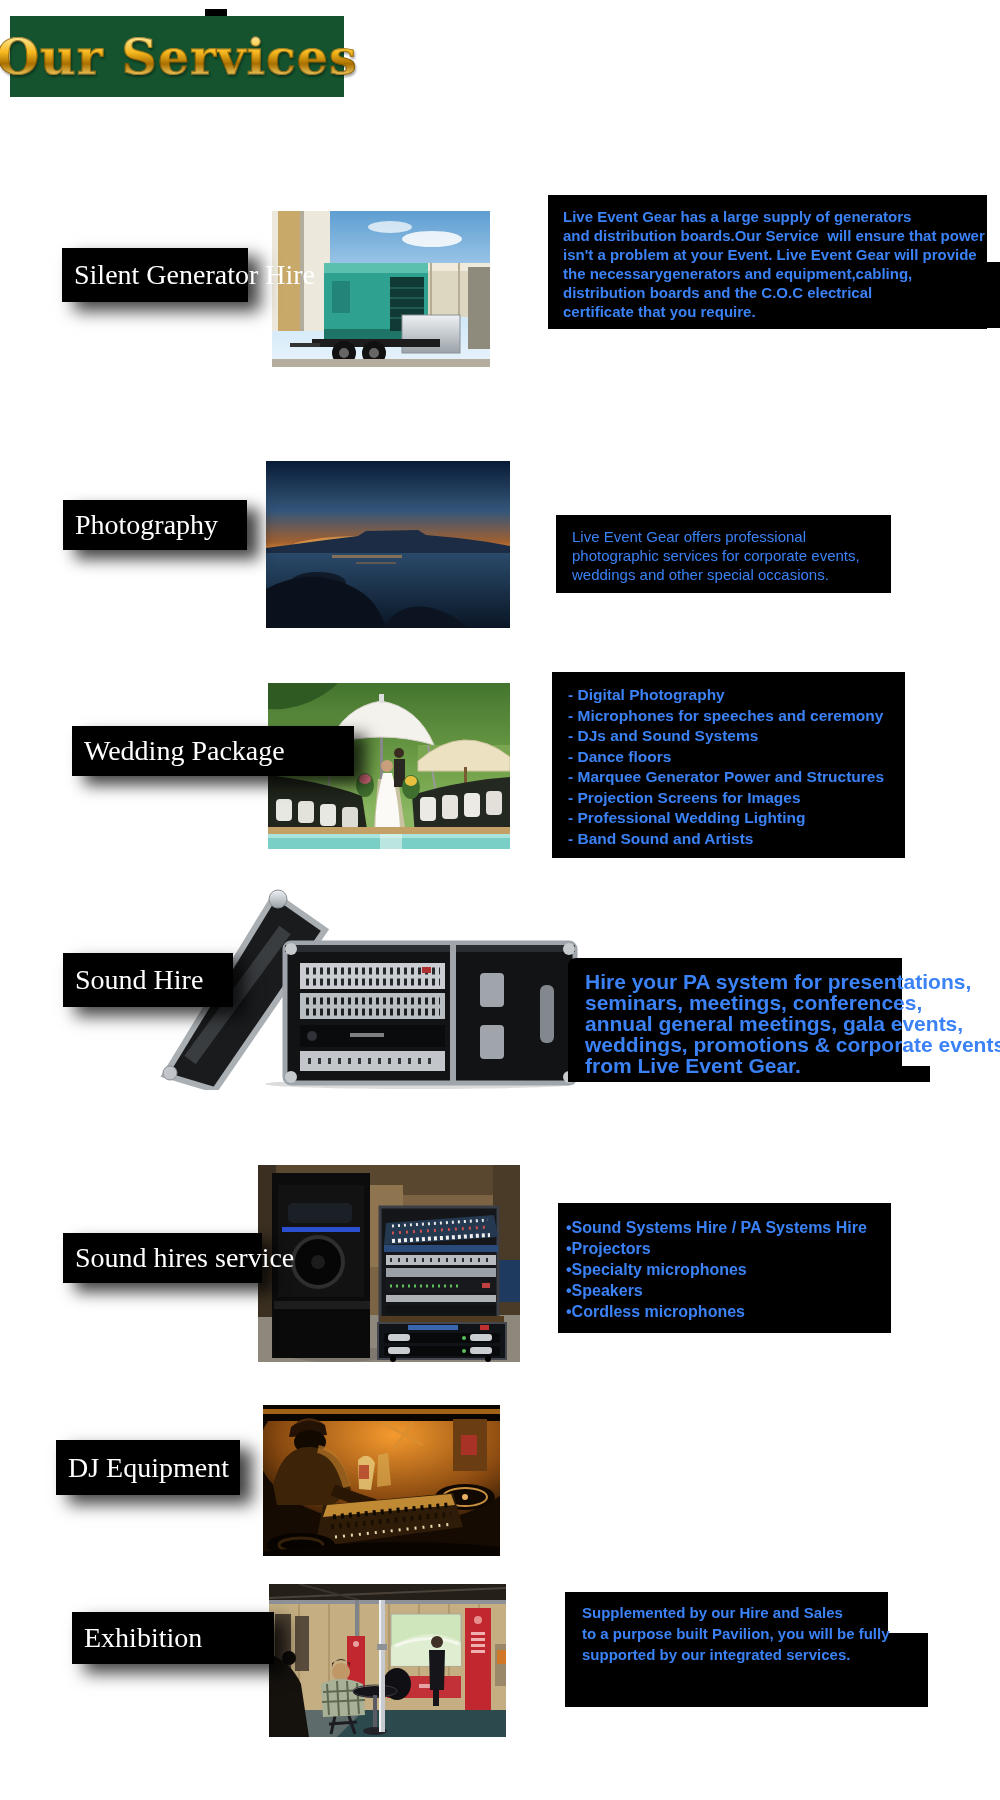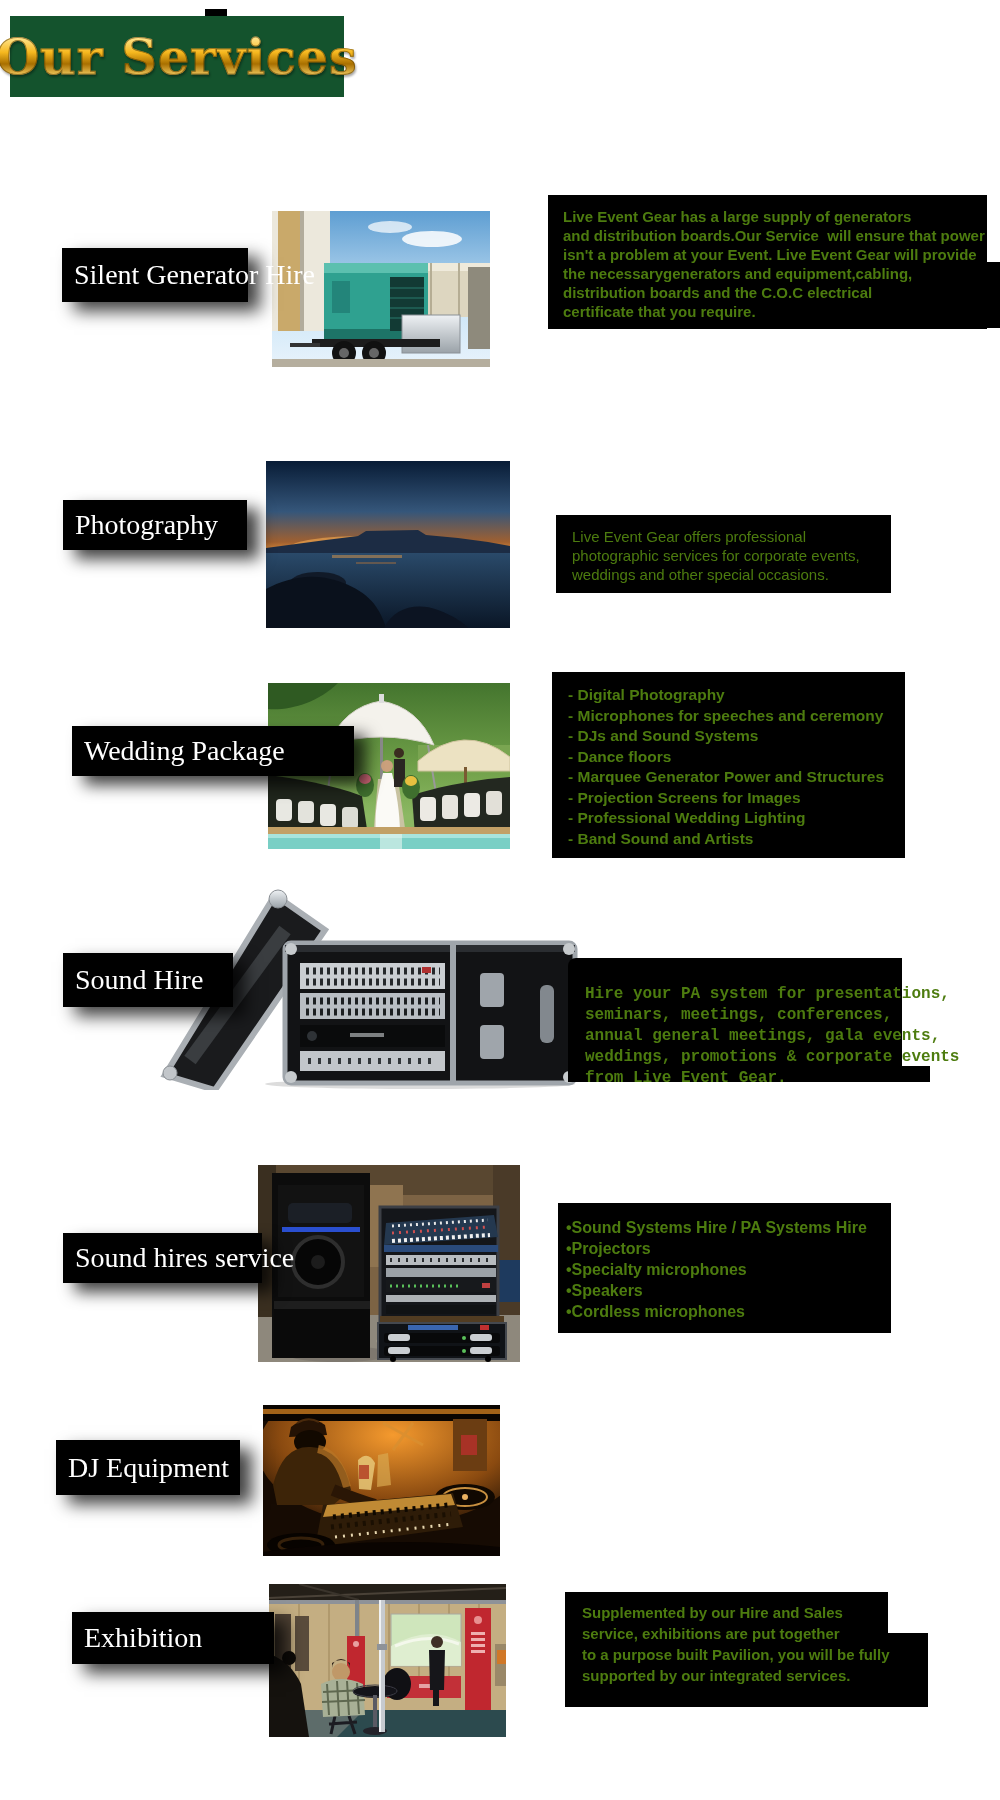--- a/index.html
+++ b/index.html
@@ -14,21 +14,21 @@
     letter-spacing:1px;white-space:nowrap;
     background:linear-gradient(180deg,#fff7c8 4%,#ffe388 18%,#f6b81f 42%,#a86f00 62%,#f9d469 84%,#7a4d00 100%);
     -webkit-background-clip:text;background-clip:text;color:transparent;
     -webkit-text-stroke:1px rgba(90,58,0,.55);
     filter:drop-shadow(1px 2px 1px rgba(0,0,0,.35));}
   
   .sec-label{background:#000;color:#fff;font-family:"Liberation Serif",serif;font-size:28px;
     display:flex;align-items:center;padding-left:12px;white-space:nowrap;overflow:visible;
     box-shadow:12px 9px 16px rgba(0,0,0,.75);z-index:3;}
   
-  .desc{background:#000;color:#4d7c0f;font-weight:bold;font-size:15px;line-height:19px;z-index:2;}
+  .desc{background:#000;color:#3b82f6;font-weight:bold;font-size:15px;line-height:19px;z-index:2;}
   .desc .ln{white-space:pre;}
   .desc.reg{font-weight:normal;}
   .blk{background:#000;z-index:1;}
   .photo{z-index:1;overflow:hidden;}
   .photo svg{display:block;width:100%;height:100%;}
 </style>
 </head>
 <body>
 
 <div id="page">
@@ -213,21 +213,21 @@
       <line x1="158" y1="176" x2="288" y2="176" stroke="#33373a" stroke-width="6" stroke-dasharray="3 7"></line>
       <rect x="330" y="88" width="24" height="34" rx="4" fill="#9fa5ab"></rect>
       <rect x="330" y="140" width="24" height="34" rx="4" fill="#9fa5ab"></rect>
       <rect x="390" y="100" width="14" height="58" rx="6" fill="#82888e"></rect>
     </svg>
   </div>
   <div class="abs sec-label" style="left:63px;top:953px;width:158px;height:54px;">
     <span>Sound Hire</span>
   </div>
   <div class="abs blk" style="left:568px;top:1066px;width:362px;height:16px;"></div>
-  <div class="abs desc" style="left:568px;top:958px;width:334px;height:112px;padding:26px 0 0 17px;box-sizing:border-box;font-size:16px;line-height:21px;border-radius:8px 0 0 0;font-family:Liberation Mono, monospace;">
+  <div class="abs desc" style="left:568px;top:958px;width:334px;height:112px;padding:13px 0 0 17px;box-sizing:border-box;font-size:21px;line-height:21px;border-radius:8px 0 0 0;">
     <div class="ln">Hire your PA system for presentations,</div>
     <div class="ln">seminars, meetings, conferences,</div>
     <div class="ln">annual general meetings, gala events,</div>
     <div class="ln">weddings, promotions &amp; corporate events</div>
     <div class="ln">from Live Event Gear.</div>
   </div>
 
   <div class="abs photo" style="left:258px;top:1165px;width:262px;height:197px;">
     <svg viewBox="0 0 262 197" preserveAspectRatio="none">
       <rect width="262" height="197" fill="#7c6344"></rect>
@@ -384,18 +384,17 @@
       <rect x="108" y="60" width="10" height="6" fill="#8e9298"></rect>
     </svg>
   </div>
   <div class="abs sec-label" style="left:72px;top:1612px;width:190px;height:52px;">
     <span>Exhibition</span>
   </div>
   <div class="abs blk" style="left:565px;top:1592px;width:323px;height:48px;"></div>
   <div class="abs blk" style="left:565px;top:1633px;width:363px;height:74px;"></div>
   <div class="abs desc" style="left:565px;top:1602px;width:360px;background:transparent;padding-left:17px;box-sizing:border-box;font-size:15px;line-height:21px;z-index:2;">
     <div class="ln">Supplemented by our Hire and Sales</div>
-    <div class="ln">service, exhibitions are put together</div>
     <div class="ln">to a purpose built Pavilion, you will be fully</div>
     <div class="ln">supported by our integrated services.</div>
   </div>
 
 </div>
 
 </body></html>

